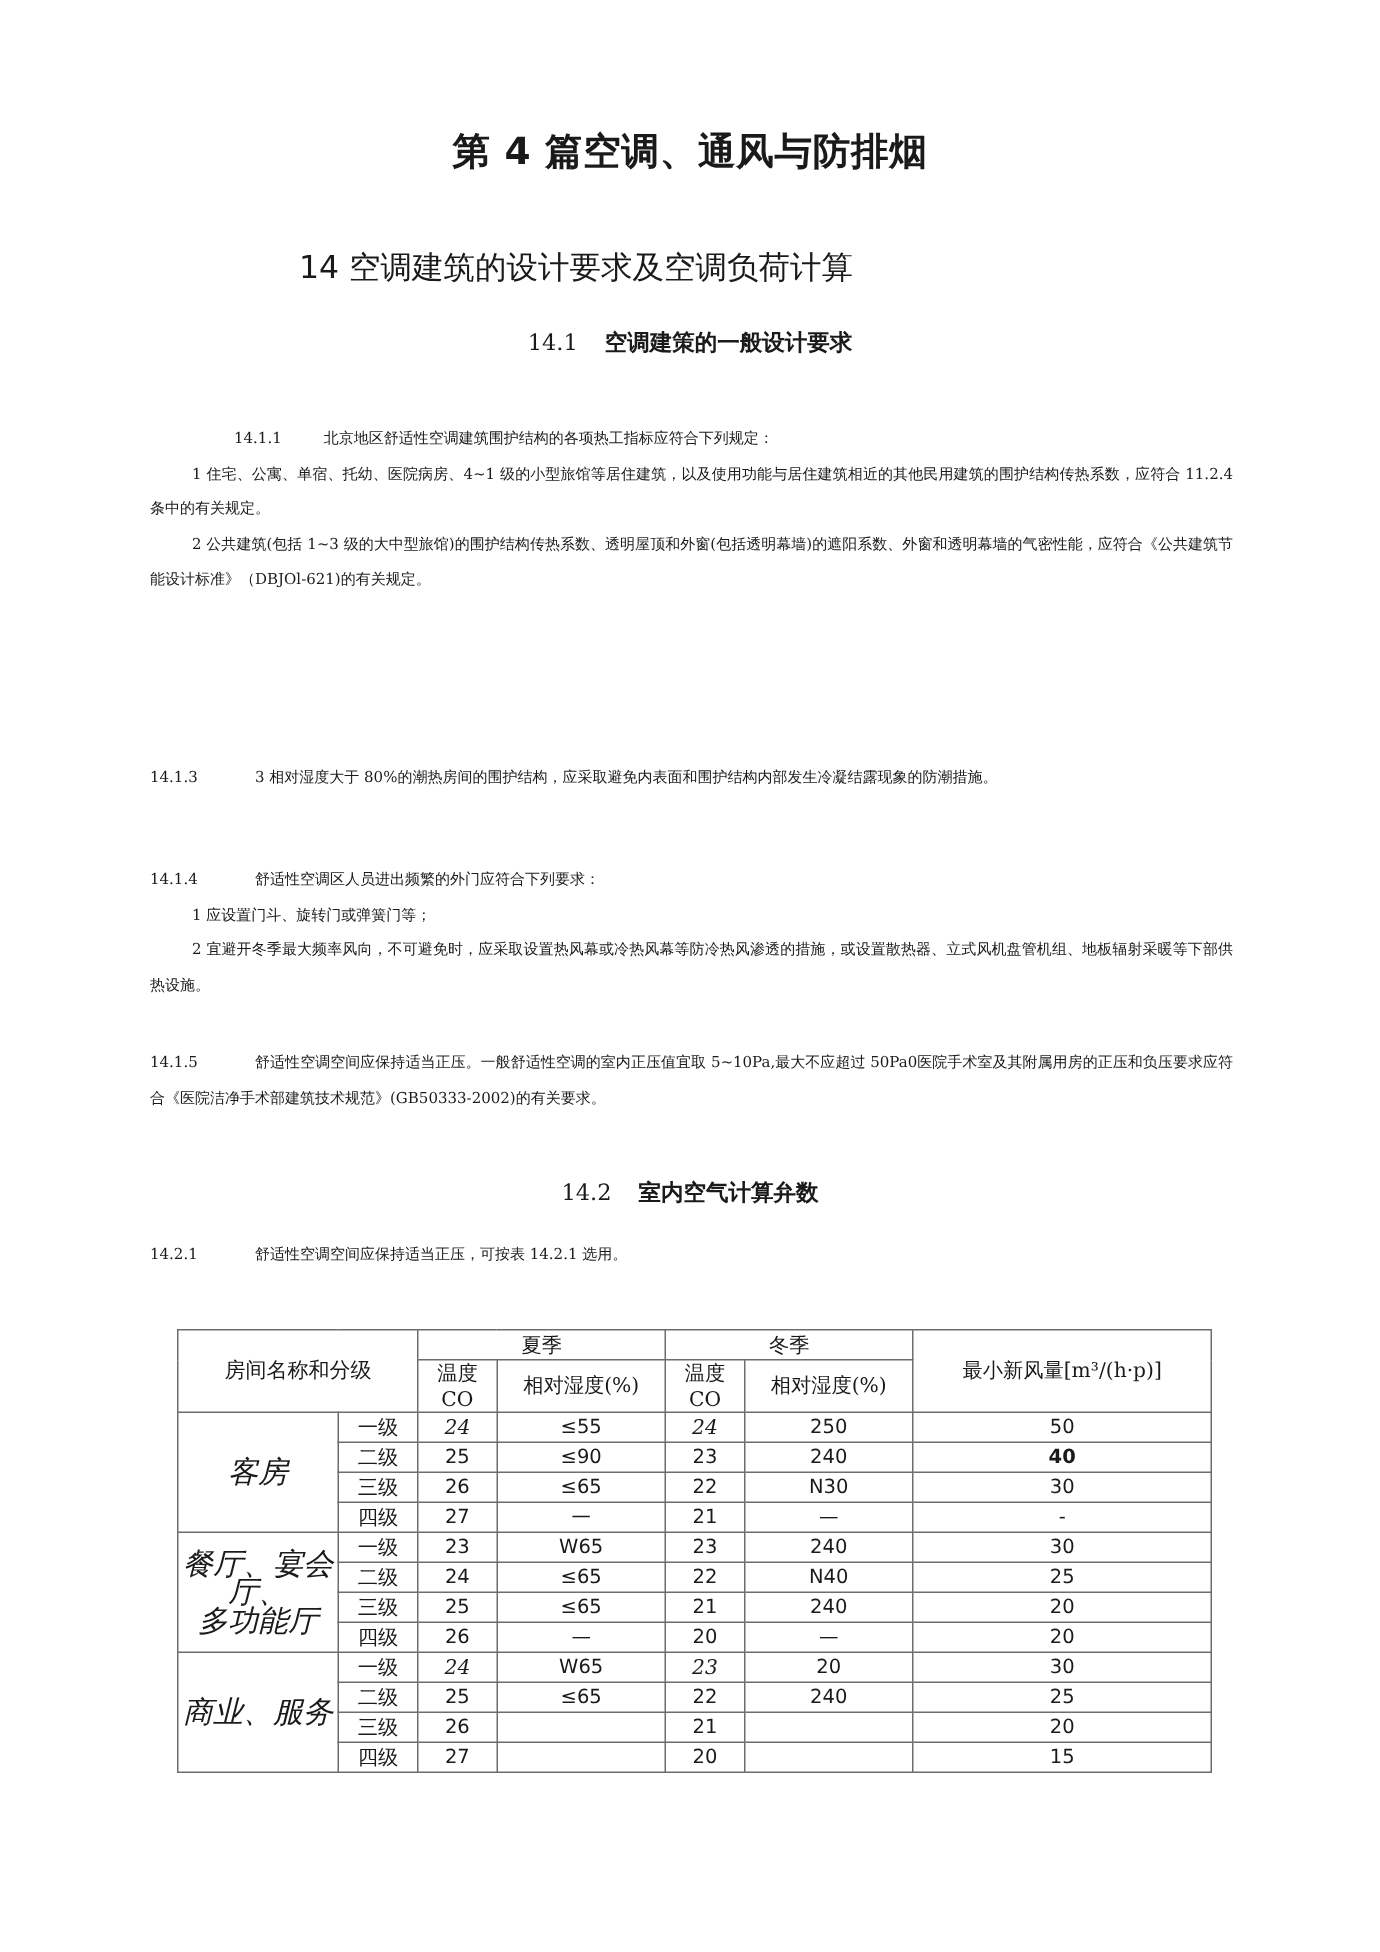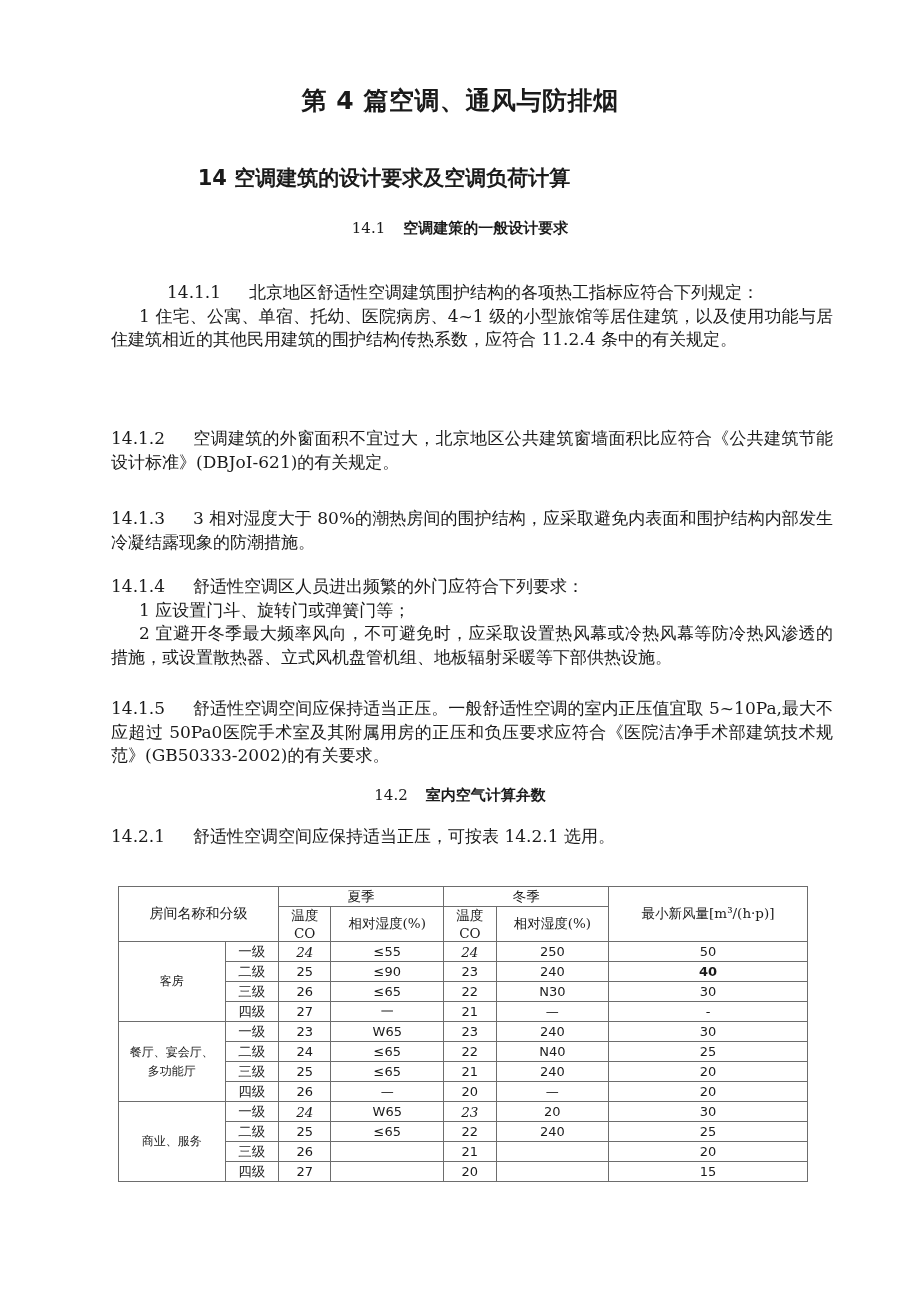--- a/index.html
+++ b/index.html
@@ -33,21 +33,21 @@
     font-weight: bold;
     letter-spacing: 0.5px;
     font-family: "DejaVu Sans", "Liberation Sans", sans-serif;
   }
   .chapter-title {
     position: absolute;
     left: 0; top: 164px;
     width: 768px;
     text-align: center;
     font-size: 21px;
-    font-weight: bold;
+    font-weight: normal;
     font-family: "DejaVu Sans", "Liberation Sans", sans-serif;
   }
   .sec-head {
     position: absolute;
     width: 920px;
     text-align: center;
     font-size: 15px;
     font-weight: bold;
     font-family: "DejaVu Sans", "Liberation Sans", sans-serif;
   }
@@ -55,23 +55,23 @@
     font-weight: normal;
     font-family: "DejaVu Serif", "Liberation Serif", serif;
     margin-right: 18px;
   }
   #sec-14-1 { top: 219px; }
   #sec-14-2 { top: 786px; }
 
   
   .body-block {
     position: absolute;
-    left: 111px;
+    left: 100px;
     width: 722px;
-    font-size: 17px;
+    font-size: 10px;
     line-height: 23.5px;
     text-align: justify;
     text-justify: inter-ideograph;
   }
   .body-block p { margin: 0; }
   .p-num {
     display: inline-block;
     min-width: 42px;
   }
   .indent1 { text-indent: 28px; }
@@ -117,21 +117,21 @@
     text-align: center;
     vertical-align: middle;
     font-weight: normal;
     padding: 0;
     height: 19px;
   }
   .hdr-season { height: 22px; font-size: 13.5px; }
   .hdr-sub { height: 26px; font-size: 13.5px; }
   .hdr-rowname { font-size: 14px; }
   .hdr-air { font-size: 13.5px; }
-  .grp-name { font-size: 12px; line-height: 19px; }
+  .grp-name { font-size: 20px; line-height: 19px; font-style: italic; }
   .lvl { font-size: 13.5px; }
   .val { font-size: 13px; font-family: "DejaVu Sans", "Liberation Sans", sans-serif; }
   .val-it { font-style: italic; font-family: "DejaVu Serif","Liberation Serif",serif; font-size: 13.5px;}
 </style>
 </head>
 <body>
 
 <div class="page">
 
   <div class="doc-title">第 4 篇空调、通风与防排烟</div>
@@ -139,27 +139,23 @@
 
   <div class="sec-head" id="sec-14-1">
     <span class="num">14.1</span><span>空调建策的一般设计要求</span>
   </div>
 
   <div class="body-block" id="blk-14-1-1">
     <p class="indent1">
       <span class="p-num">14.1.1</span><span class="lead-gap"></span><span>北京地区舒适性空调建筑围护结构的各项热工指标应符合下列规定：</span>
     </p>
     <p class="indent1">1 住宅、公寓、单宿、托幼、医院病房、4~1 级的小型旅馆等居住建筑，以及使用功能与居住建筑相近的其他民用建筑的围护结构传热系数，应符合 11.2.4 条中的有关规定。</p>
-  </div>
-
-  <div class="body-block" id="blk-14-1-2">
-    <p>
-      <span class="p-num">14.1.2</span><span class="lead-gap"></span><span>空调建筑的外窗面积不宜过大，北京地区公共建筑窗墙面积比应符合《公共建筑节能设计标准》(DBJoI-621)的有关规定。</span>
-    </p>
-  </div>
+    <p class="indent1">2 公共建筑(包括 1~3 级的大中型旅馆)的围护结构传热系数、透明屋顶和外窗(包括透明幕墙)的遮阳系数、外窗和透明幕墙的气密性能，应符合《公共建筑节能设计标准》（DBJOl-621)的有关规定。</p>
+  </div>
+
 
   <div class="body-block" id="blk-14-1-3">
     <p>
       <span class="p-num">14.1.3</span><span class="lead-gap"></span><span>3 相对湿度大于 80%的潮热房间的围护结构，应采取避免内表面和围护结构内部发生冷凝结露现象的防潮措施。</span>
     </p>
   </div>
 
   <div class="body-block" id="blk-14-1-4">
     <p>
       <span class="p-num">14.1.4</span><span class="lead-gap"></span><span>舒适性空调区人员进出频繁的外门应符合下列要求：</span>

